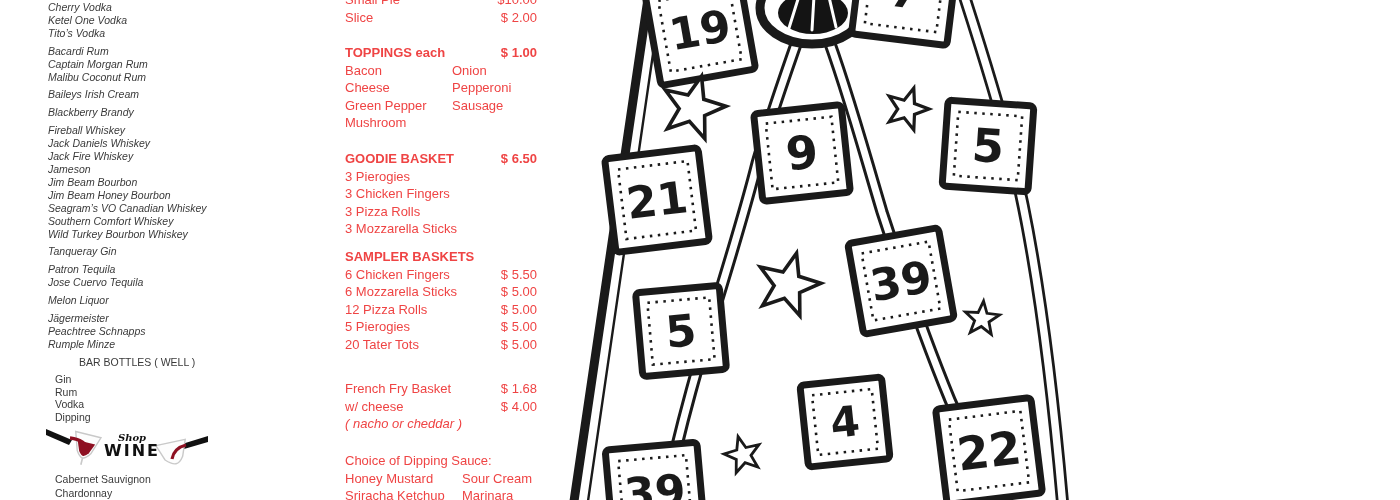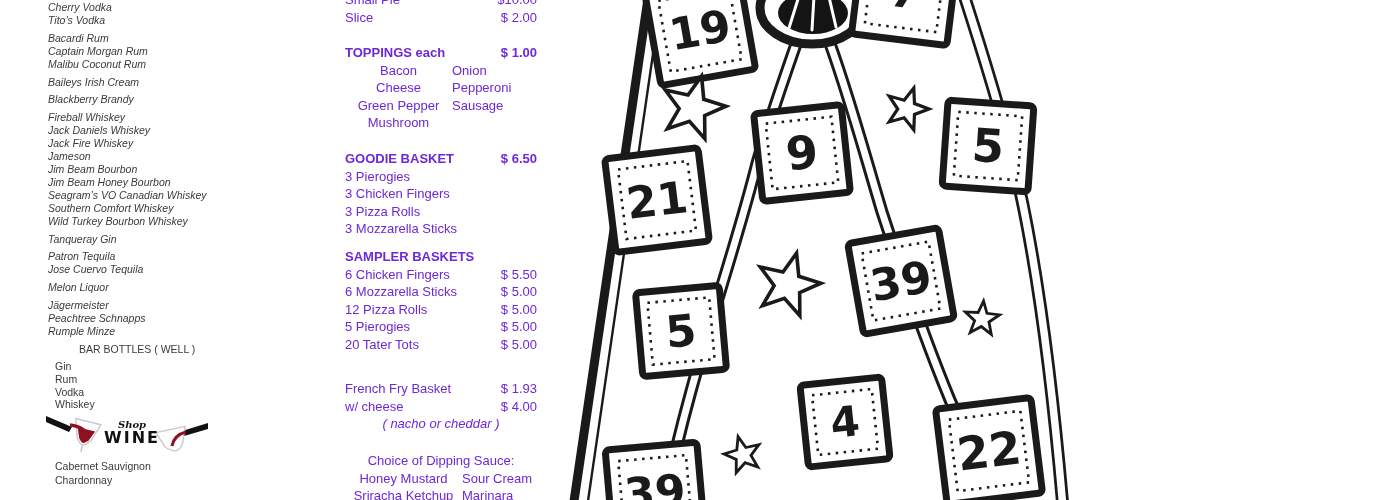--- a/index.html
+++ b/index.html
@@ -8,39 +8,40 @@
     background:#fff;font-family:"Liberation Sans",sans-serif;color:#333;
   }
   
   .left-col{position:absolute;left:48px;top:1px;width:265px;font-size:10.5px;line-height:12.9px;color:#3a3a3a;}
   .lgroup{margin-bottom:5px;font-style:italic;}
   .bar-heading{margin:2px 0 4px 31px;}
   .well-list{margin-left:7px;margin-bottom:2px;}
   .logo-wrap{margin:2px 0 4px -2px;}
   .wine-list{margin-left:7px;line-height:13.6px;}
   
-  .mid-col{position:absolute;left:345px;top:0;width:192px;height:500px;font-size:13px;color:#6d28d9;text-align:center;}
+  .mid-col{position:absolute;left:345px;top:0;width:192px;height:500px;font-size:13px;color:#ef4444;}
   .msec{position:absolute;left:0;width:192px;}
   .mrow{display:flex;justify-content:space-between;line-height:17.6px;}
   .mrow .price{white-space:pre;}
   .bold{font-weight:bold;gap:24px;}
   .cols2{display:flex;line-height:17.6px;}
   .cols2 .c1{width:107px;flex:none;}
   .note{font-style:italic;line-height:17.6px;}
   .sauce-head{line-height:17.6px;}
   .sauce-cols .c1{width:117px;flex:none;}
   
   .illus{position:absolute;left:555px;top:0;width:845px;height:500px;}
 </style>
 </head>
 <body>
 
 <div class="left-col">
   <div class="lgroup">
     <div>Cherry Vodka</div>
+    <div>Ketel One Vodka</div>
     <div>Tito’s Vodka</div>
   </div>
   <div class="lgroup">
     <div>Bacardi Rum</div>
     <div>Captain Morgan Rum</div>
     <div>Malibu Coconut Rum</div>
   </div>
   <div class="lgroup">
     <div>Baileys Irish Cream</div>
   </div>
@@ -73,21 +74,21 @@
     <div>Peachtree Schnapps</div>
     <div>Rumple Minze</div>
   </div>
 
   <div class="bar-heading">BAR BOTTLES ( WELL )</div>
 
   <div class="well-list">
     <div>Gin</div>
     <div>Rum</div>
     <div>Vodka</div>
-    <div>Whiskey</div>
+    <div>Dipping</div>
   </div>
 
   <div class="logo-wrap">
     <svg width="162" height="40" viewBox="0 0 162 40">
 
       <polygon points="0,3 26,14 23,19 0,9" fill="#111"></polygon>
 
       <g transform="rotate(14 38 22)">
         <path d="M 26 8 L 52 8 L 46 26 Q 42 32 39 32 Q 36 32 32 26 Z" fill="#fdfdfd" stroke="#c9c9c9" stroke-width="1.4"></path>
         <path d="M 30 16 L 48 16 L 44 26 Q 41 30 39 30 Q 37 30 34 26 Z" fill="#8e1022"></path>
@@ -190,21 +191,21 @@
     </div>
     <div class="mrow">
       <span>20 Tater Tots</span>
       <span class="price">$ 5.00</span>
     </div>
   </div>
 
   <div class="msec" style="top:380px">
     <div class="mrow">
       <span>French Fry Basket</span>
-      <span class="price">$ 1.93</span>
+      <span class="price">$ 1.68</span>
     </div>
     <div class="mrow">
       <span>w/ cheese</span>
       <span class="price">$ 4.00</span>
     </div>
     <div class="note">( nacho or cheddar )</div>
   </div>
 
   <div class="msec" style="top:452px">
     <div class="sauce-head">Choice of Dipping Sauce:</div>

